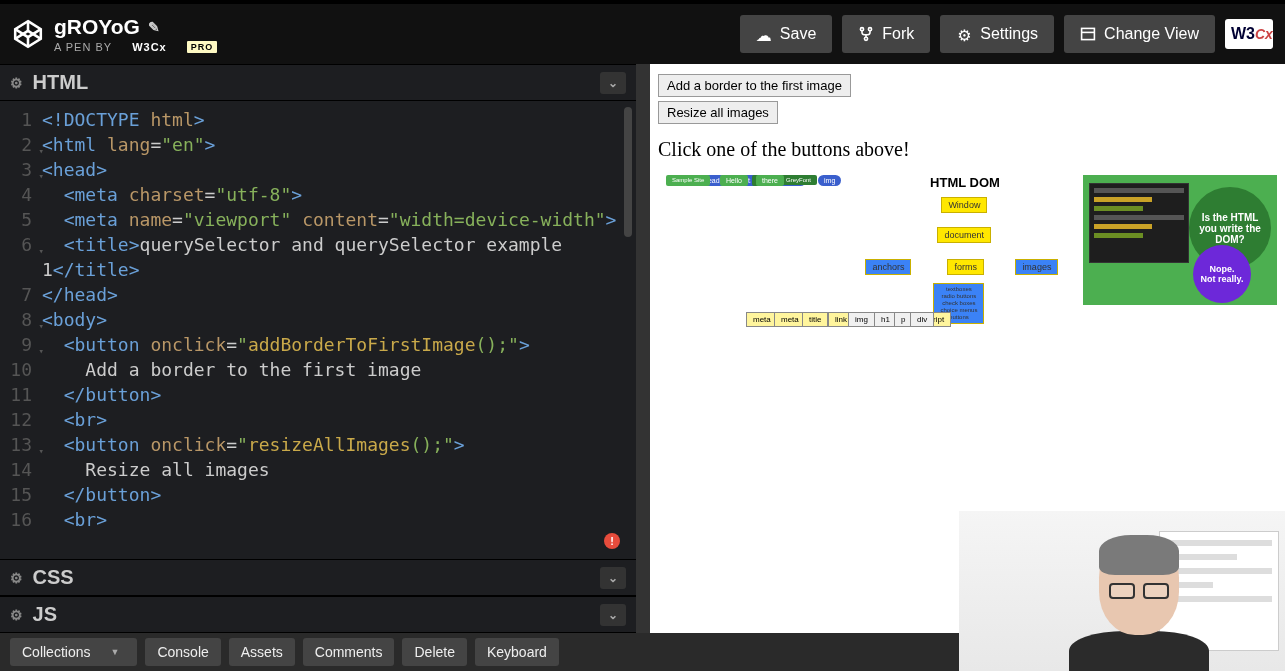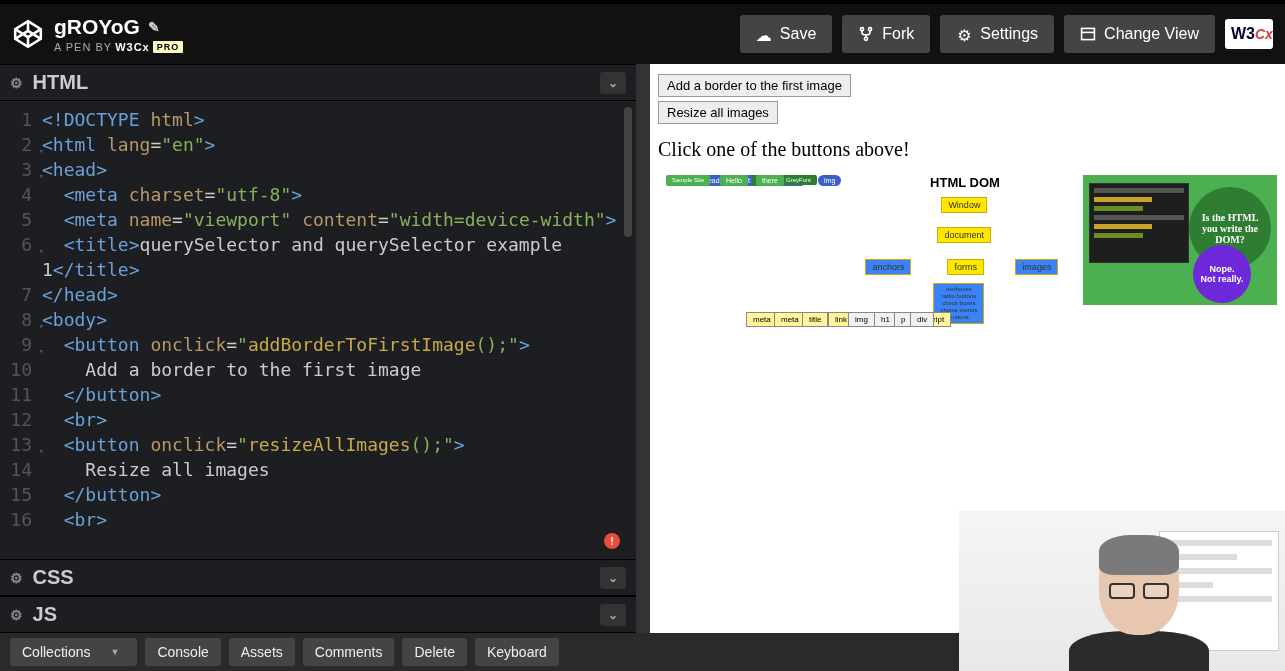--- a/index.html
+++ b/index.html
@@ -4,21 +4,21 @@
 <style>
 * { margin:0; padding:0; box-sizing:border-box; }
 body { font-family: 'Helvetica Neue', Arial, sans-serif; background:#000; width:1285px; height:671px; overflow:hidden; position:relative; }
 
 
 .topbar { background:#111; height:64px; display:flex; align-items:center; padding:7px 12px; border-top:4px solid #000; }
 .logo { width:32px; height:32px; margin-right:10px; }
 .titlewrap { flex:0 0 auto; }
 .pen-title { color:#fff; font-size:21px; font-weight:600; display:flex; align-items:center; gap:8px;}
 .pencil { font-size:14px; color:#ccc; }
-.subtitle { color:#aaa; font-size:11px; letter-spacing:1px; display:flex; align-items:center; gap:3px; margin-top:2px;}
+.subtitle { color:#aaa; font-size:11px; letter-spacing:1px; display:flex; align-items:center; gap:20px; margin-top:2px;}
 .pro-badge { background:#fef9c3; color:#000; font-size:9px; font-weight:700; padding:1px 4px; border-radius:1px;}
 .spacer { flex:1; }
 .top-btn { background:#444; color:#fff; border:none; padding:10px 16px; margin-left:10px; font-size:16px; display:flex; align-items:center; gap:8px; cursor:pointer; border-radius:3px;}
 .top-btn svg, .top-btn .ico { width:16px; height:16px; }
 .w3cx { background:#fff; color:#003; font-weight:700; padding:6px 6px; margin-left:10px; font-size:16px; border-radius:3px; width:48px; text-align:center;}
 .w3cx .cx { color:#c44; font-style:italic; font-size:14px; }
 
 
 .main { display:flex; height:calc(100% - 64px - 38px); }
 .editors { width:650px; background:#1d1e21; display:flex; flex-direction:column; border-right:14px solid #333; }
@@ -62,21 +62,21 @@
 .d2 .ybox { position:absolute; background:#3b82f6; border:1px solid #c9b000; text-align:center; padding:2px 6px; color:#333;}
 .d2 .ybox.sel{ background:#ffe700;}
 
 
 .d3 { width:195px; height:130px; background:#4caf50; position:relative; overflow:hidden;}
 .d3 .shot { position:absolute; left:6px; top:8px; width:100px; height:80px; background:#1e1e1e; border:1px solid #333;}
 .d3 .shot .ln{ height:5px; margin:4px 4px; background:#555;}
 .d3 .shot .ln.y{ background:#c9a227; width:60%;}
 .d3 .shot .ln.g{ background:#6b8e23; width:50%;}
 .d3 .circ { position:absolute; border-radius:50%; color:#fff; display:flex; align-items:center; justify-content:center; text-align:center; font-size:10px; font-weight:600; padding:6px;}
-.d3 .circ.g { right:6px; top:12px; width:82px; height:82px; background:#2e7d32;font-family:Liberation Serif, serif;}
+.d3 .circ.g { right:6px; top:12px; width:82px; height:82px; background:#2e7d32;}
 .d3 .circ.r { right:26px; bottom:2px; width:58px; height:58px; background:#6d28d9; font-size:9px;}
 
 
 .d4 { width:210px; height:150px; position:absolute; left:96px; top:248px; font-size:8px;text-decoration:underline;}
 .d4 .bx { position:absolute; border:1px solid #888; text-align:center; padding:2px 6px;}
 .d4 .wht{ background:#f0f0f0;}
 .d4 .grn{ background:#c8e6c9;}
 .d4 .pnk{ background:#ffcdd2;}
 .d4 .yel{ background:#fff59d;}
 

